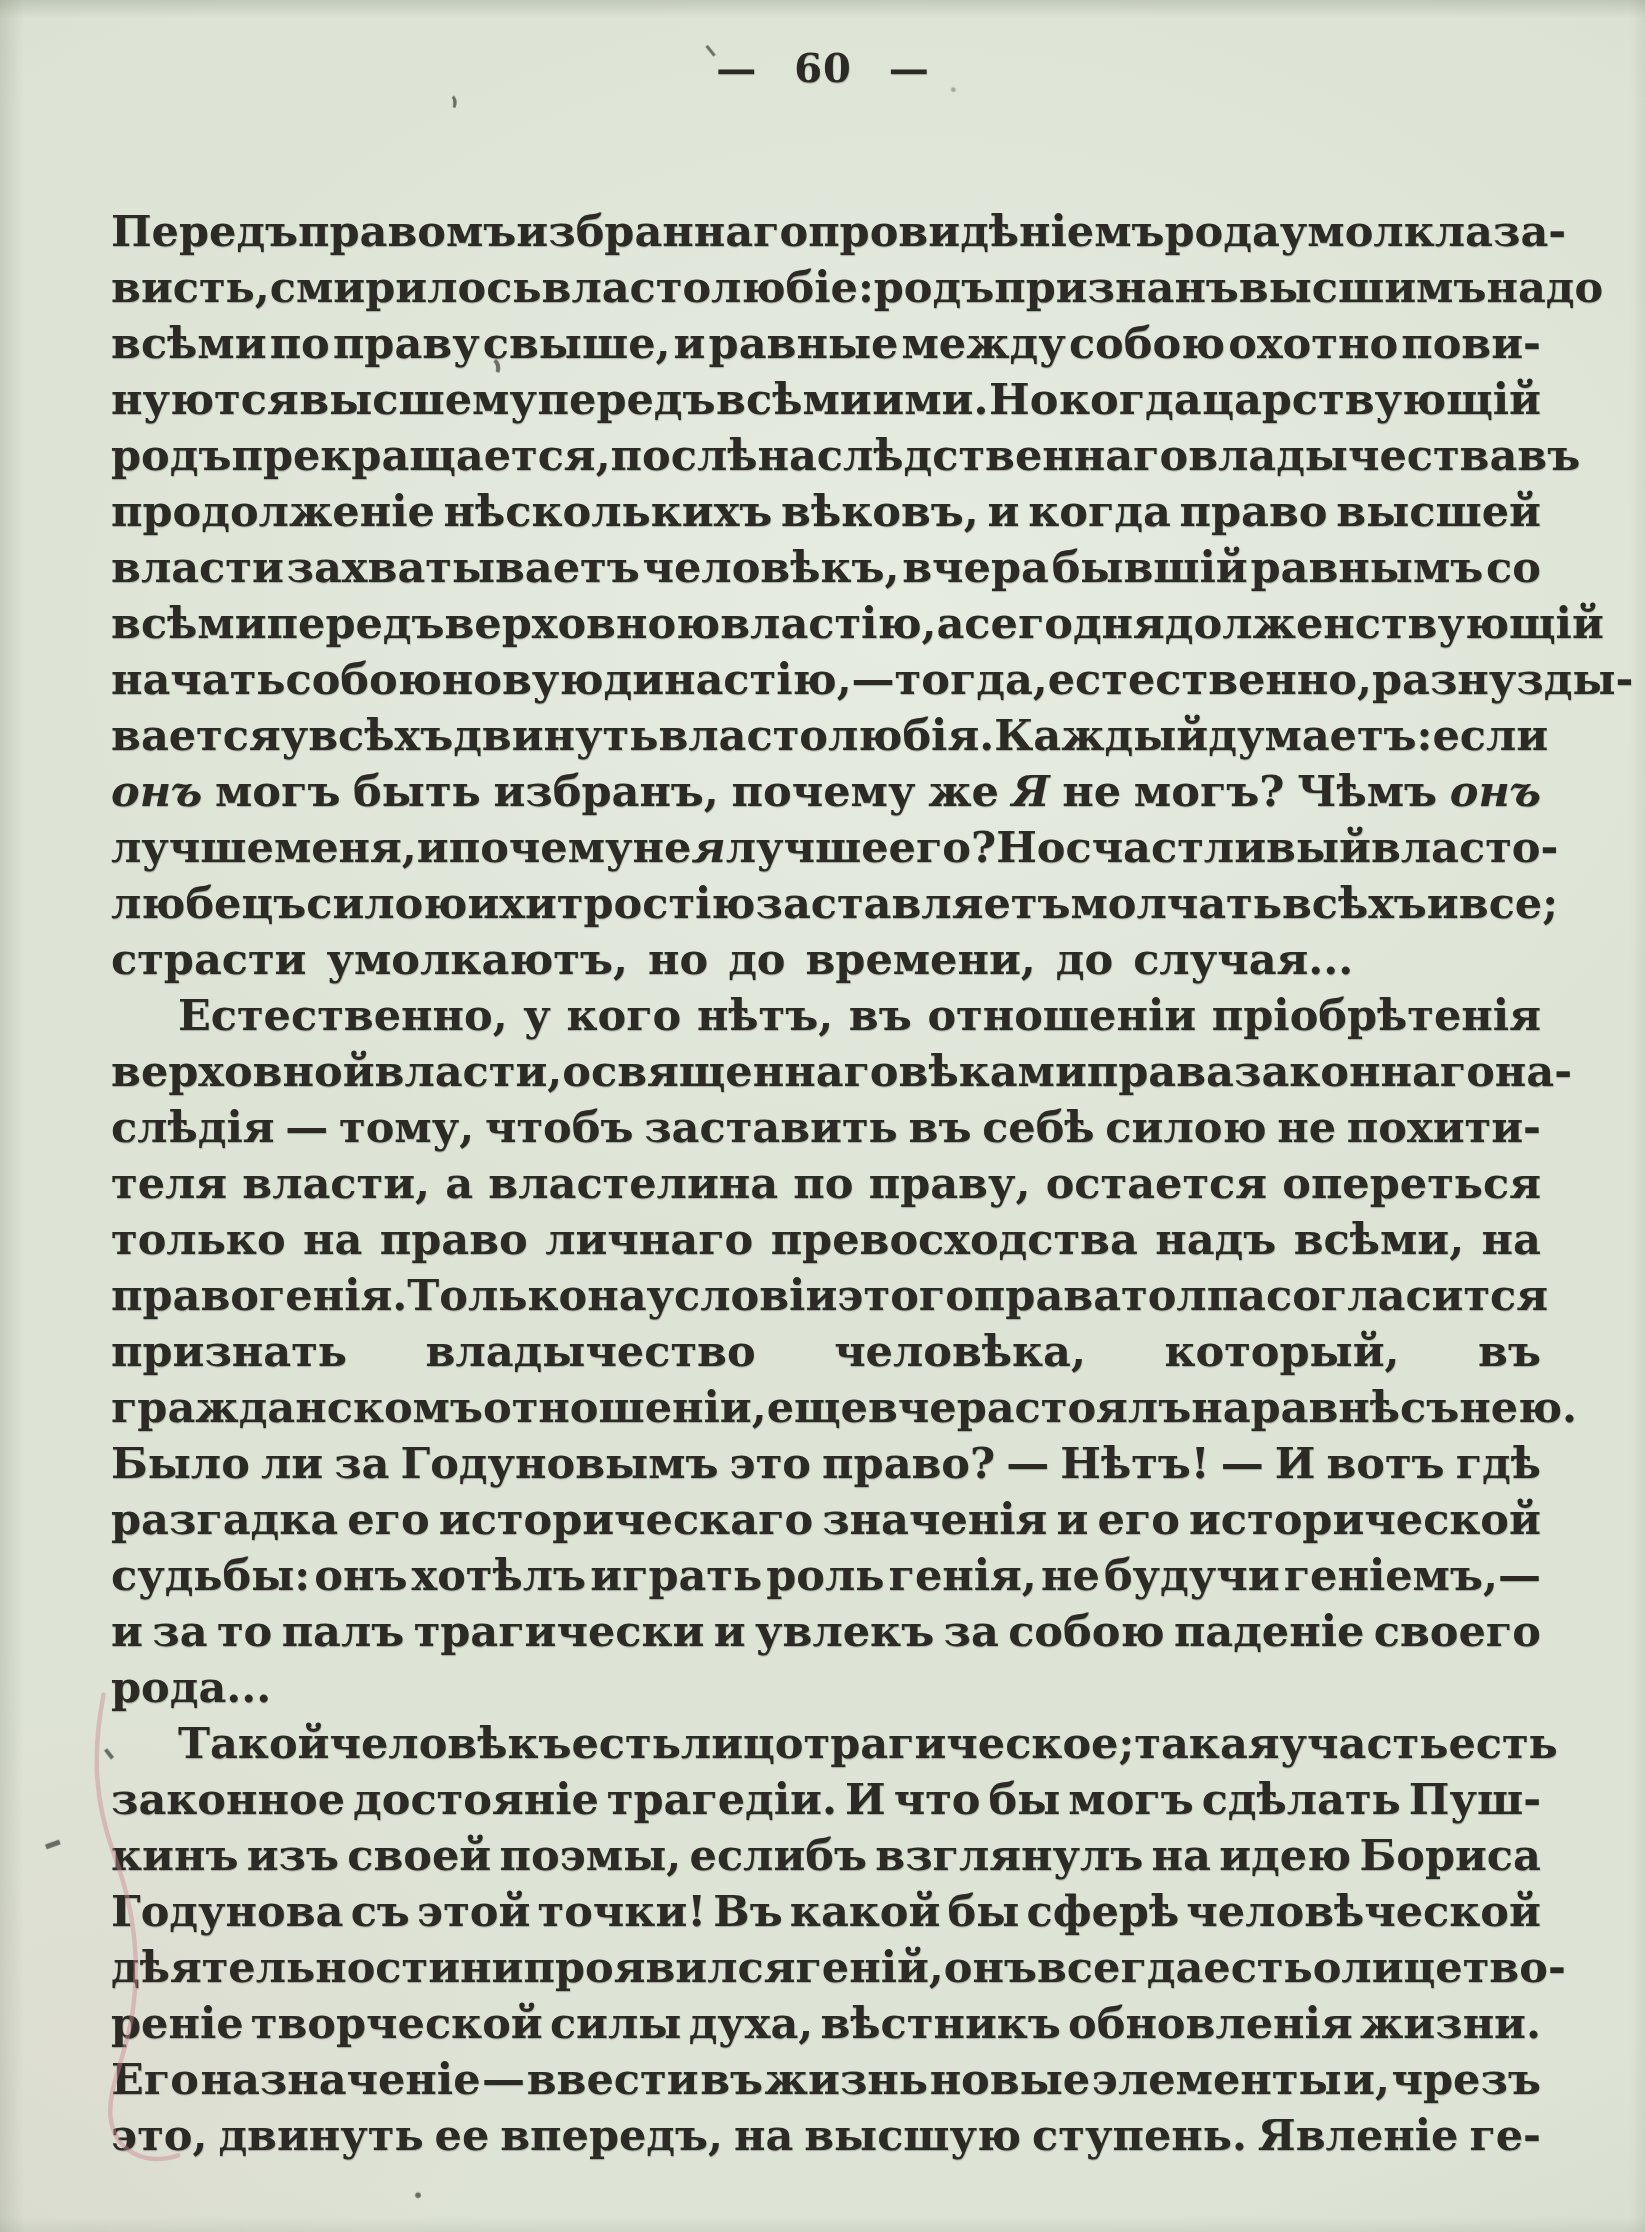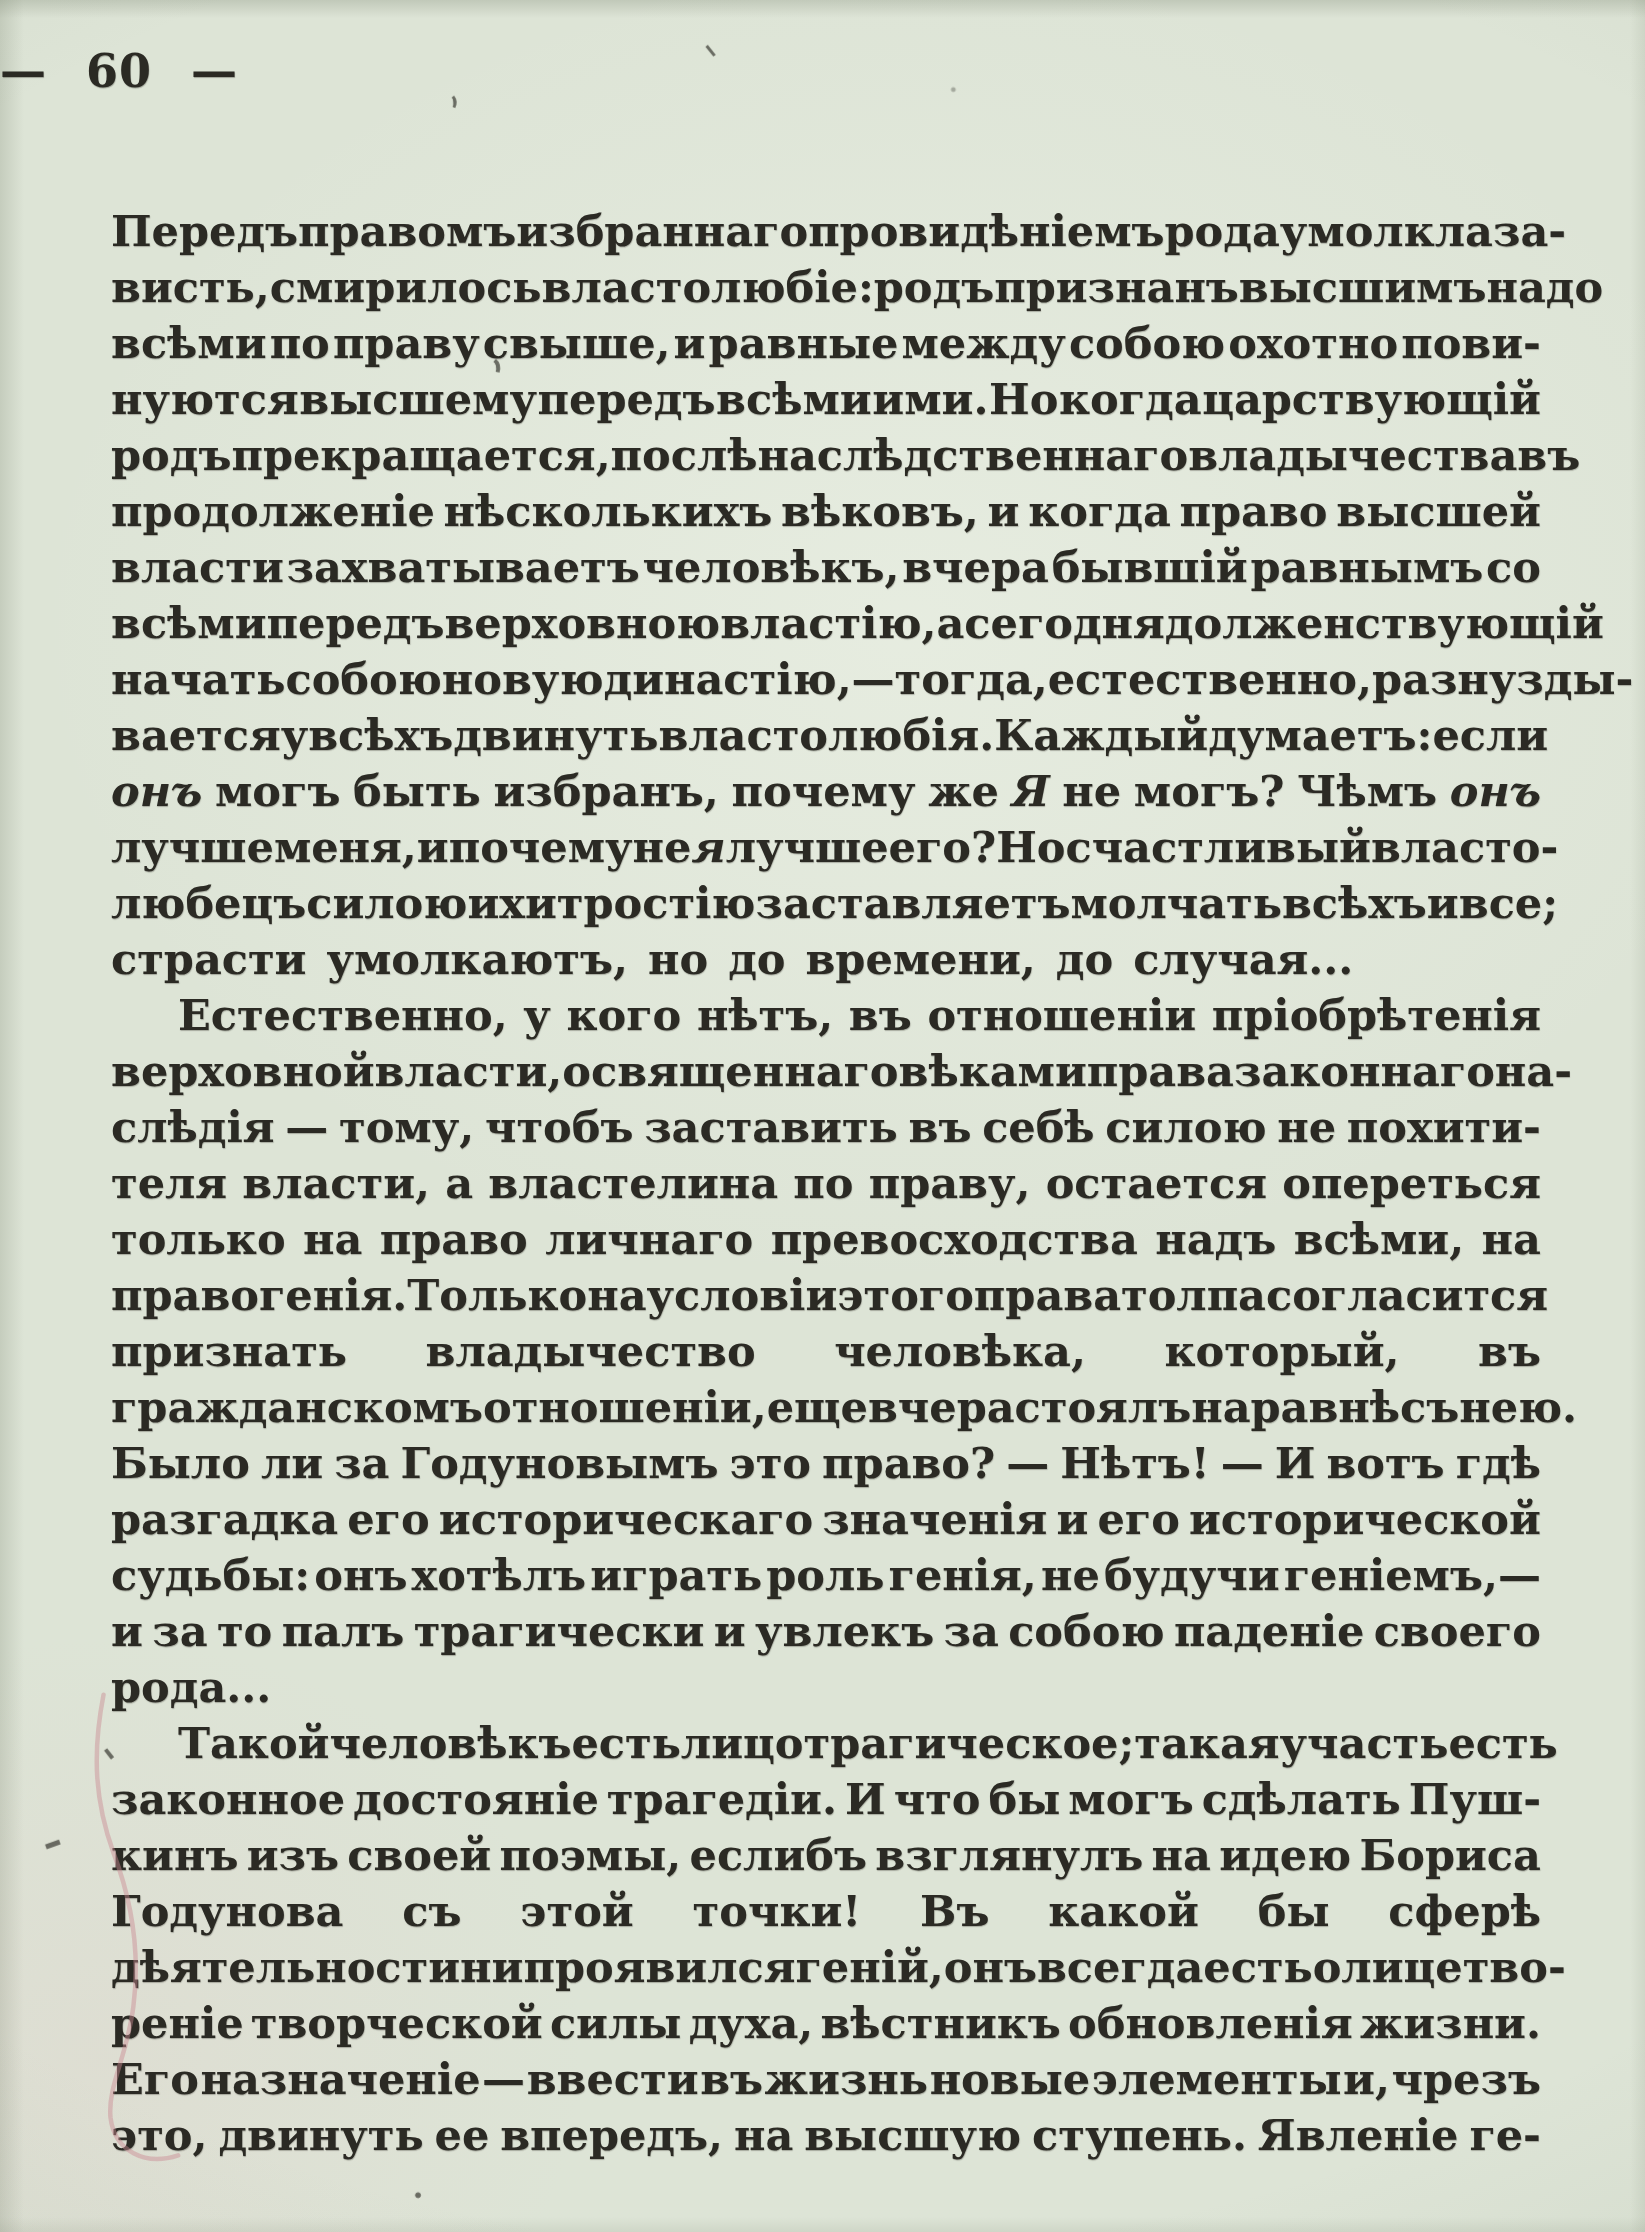--- a/index.html
+++ b/index.html
@@ -16,21 +16,22 @@
       linear-gradient(180deg, rgba(128,138,118,0.30) 0px, rgba(128,138,118,0) 18px),
       linear-gradient(270deg, rgba(128,138,118,0.16) 0px, rgba(128,138,118,0) 16px),
       linear-gradient(0deg, rgba(128,138,118,0.16) 0px, rgba(128,138,118,0) 16px);
     font-family:"DejaVu Serif", serif;
     color:var(--ink, #2b2a24);
   }
   .page-header{
     position:absolute;
     top:44px; left:0;
     width:100%;
-    font-size:46px;
+    text-align:center;
+    font-size:40px;
     font-weight:bold;
     letter-spacing:1px;
     word-spacing:22px;
     text-shadow:0.4px 0.6px 0.9px rgba(50,48,40,0.35);
   }
   .textblock{
     position:absolute;
     left:111px;
     top:171px;
     width:1430px;
@@ -364,20 +365,21 @@
     </div>
     <div class="line j">
       <span>Годунова</span>
       <span>съ</span>
       <span>этой</span>
       <span>точки!</span>
       <span>Въ</span>
       <span>какой</span>
       <span>бы</span>
       <span>сферѣ</span>
+      <span>человѣческой</span>
     </div>
     <div class="line j">
       <span>дѣятельности</span>
       <span>ни</span>
       <span>проявился</span>
       <span>геній,</span>
       <span>онъ</span>
       <span>всегда</span>
       <span>есть</span>
       <span>олицетво-</span>

